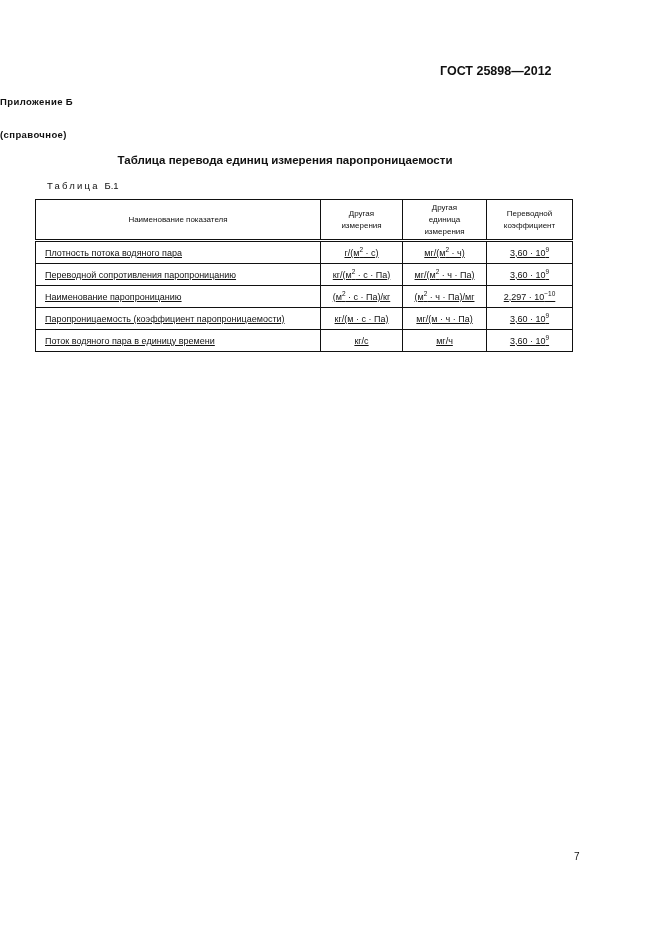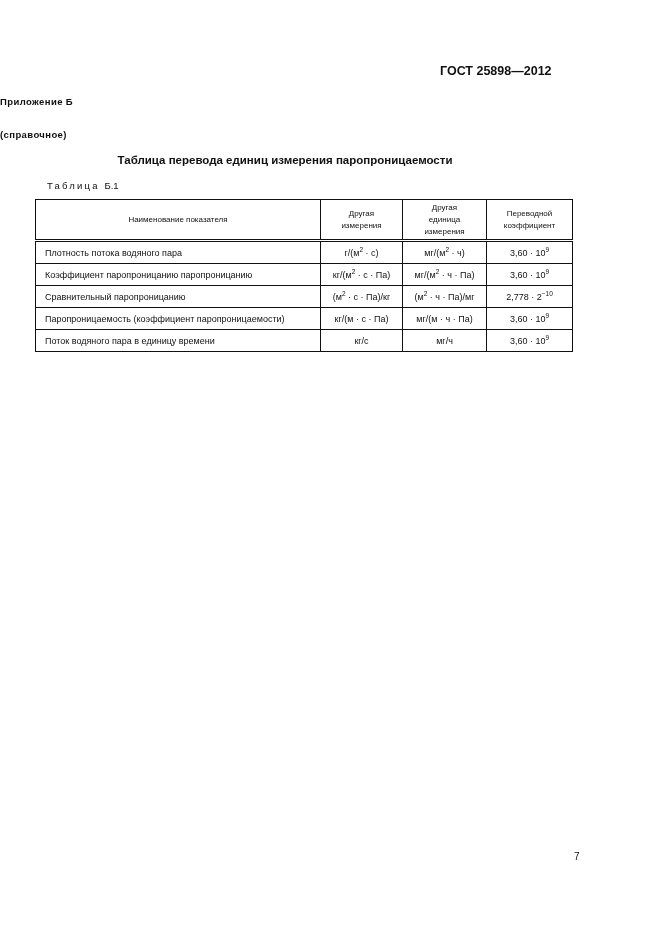--- a/index.html
+++ b/index.html
@@ -16,21 +16,21 @@
     .table-title { left: 0; width: 570px; top: 154px; text-align: center; font-weight: bold; font-size: 11.5px; }
     .table-label { left: 47px; top: 180px; font-size: 9.5px; letter-spacing: 2.2px; }
     .table-label .num { letter-spacing: 0; }
     table.conv {
       position: absolute; left: 35px; top: 199px; width: 537px;
       border-collapse: collapse; font-size: 9px; table-layout: fixed;
     }
     table.conv td, table.conv th { border: 1px solid #111; padding: 0; font-weight: normal; }
     table.conv thead th { height: 39px; text-align: center; font-size: 8px; line-height: 12px; }
     table.conv thead tr { border-bottom: 3px double #111; }
-    table.conv tbody td { height: 21px; text-align: center; }
+    table.conv tbody td { height: 21px; text-align: center; text-decoration: underline; }
     table.conv tbody td.name { text-align: left; padding-left: 9px; font-size: 9px; }
     sup { font-size: 6.5px; vertical-align: 4px; line-height: 0; }
     .page-num { left: 574px; top: 851px; font-size: 10px; }
   </style>
 </head>
 <body>
 
 <div class="abs std-code">ГОСТ 25898—2012</div>
 
 <div class="abs appendix l1">Приложение Б</div>
@@ -59,30 +59,30 @@
     </tr>
   </thead>
   <tbody id="tbody">
       <tr>
         <td class="name">Плотность потока водяного пара</td>
         <td><span>г/(м</span><sup>2</sup><span> · с)</span></td>
         <td><span>мг/(м</span><sup>2</sup><span> · ч)</span></td>
         <td><span>3,60 · 10</span><sup>9</sup><span></span></td>
       </tr>
       <tr>
-        <td class="name">Коэффициент паропроницанию паропроницанию</td>
+        <td class="name">Переводной сопротивления паропроницанию</td>
         <td><span>кг/(м</span><sup>2</sup><span> · с · Па)</span></td>
         <td><span>мг/(м</span><sup>2</sup><span> · ч · Па)</span></td>
         <td><span>3,60 · 10</span><sup>9</sup><span></span></td>
       </tr>
       <tr>
-        <td class="name">Сравнительный паропроницанию</td>
+        <td class="name">Наименование паропроницанию</td>
         <td><span>(м</span><sup>2</sup><span> · с · Па)/кг</span></td>
         <td><span>(м</span><sup>2</sup><span> · ч · Па)/мг</span></td>
-        <td><span>2,778 · 2</span><sup>−10</sup><span></span></td>
+        <td><span>2,297 · 10</span><sup>−10</sup><span></span></td>
       </tr>
       <tr>
         <td class="name">Паропроницаемость (коэффициент паропроницаемости)</td>
         <td><span>кг/(м · с · Па)</span><sup></sup><span></span></td>
         <td><span>мг/(м · ч · Па)</span><sup></sup><span></span></td>
         <td><span>3,60 · 10</span><sup>9</sup><span></span></td>
       </tr>
       <tr>
         <td class="name">Поток водяного пара в единицу времени</td>
         <td><span>кг/с</span><sup></sup><span></span></td>

